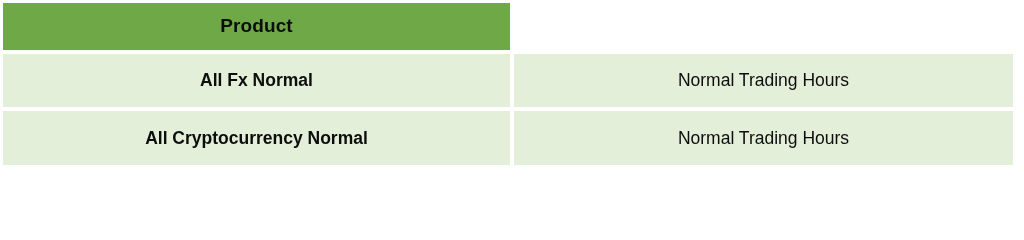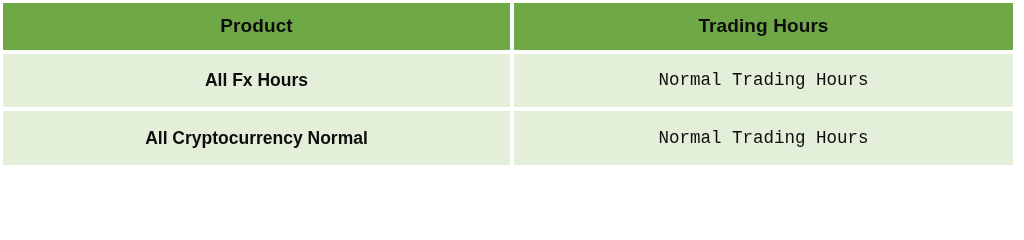--- a/index.html
+++ b/index.html
@@ -59,35 +59,34 @@
     font-size: 19px;
     letter-spacing: 0.1px;
   }
 
   .cell-body {
     background: #e3efd9;
     font-size: 17.5px;
   }
 
   .cell-body.bold { font-weight: bold; }
-  .cell-body.normal { font-weight: normal; font-family: Liberation Mono, monospace; }
+  .cell-body.normal { font-weight: normal; }
 </style>
 </head>
 <body>
 
 <div class="table-wrap">
   <div class="table">
 
     <div class="row row-header">
       <div class="cell cell-header col-product">Product</div>
-      <div class="cell cell-header col-hours">Trading Hours</div>
     </div>
 
     <div class="row row-body">
-      <div class="cell cell-body bold col-product">All Fx Hours</div>
+      <div class="cell cell-body bold col-product">All Fx Normal</div>
       <div class="cell cell-body normal col-hours">Normal Trading Hours</div>
     </div>
 
     <div class="row row-body">
       <div class="cell cell-body bold col-product">All Cryptocurrency Normal</div>
       <div class="cell cell-body normal col-hours">Normal Trading Hours</div>
     </div>
 
   </div>
 </div>

